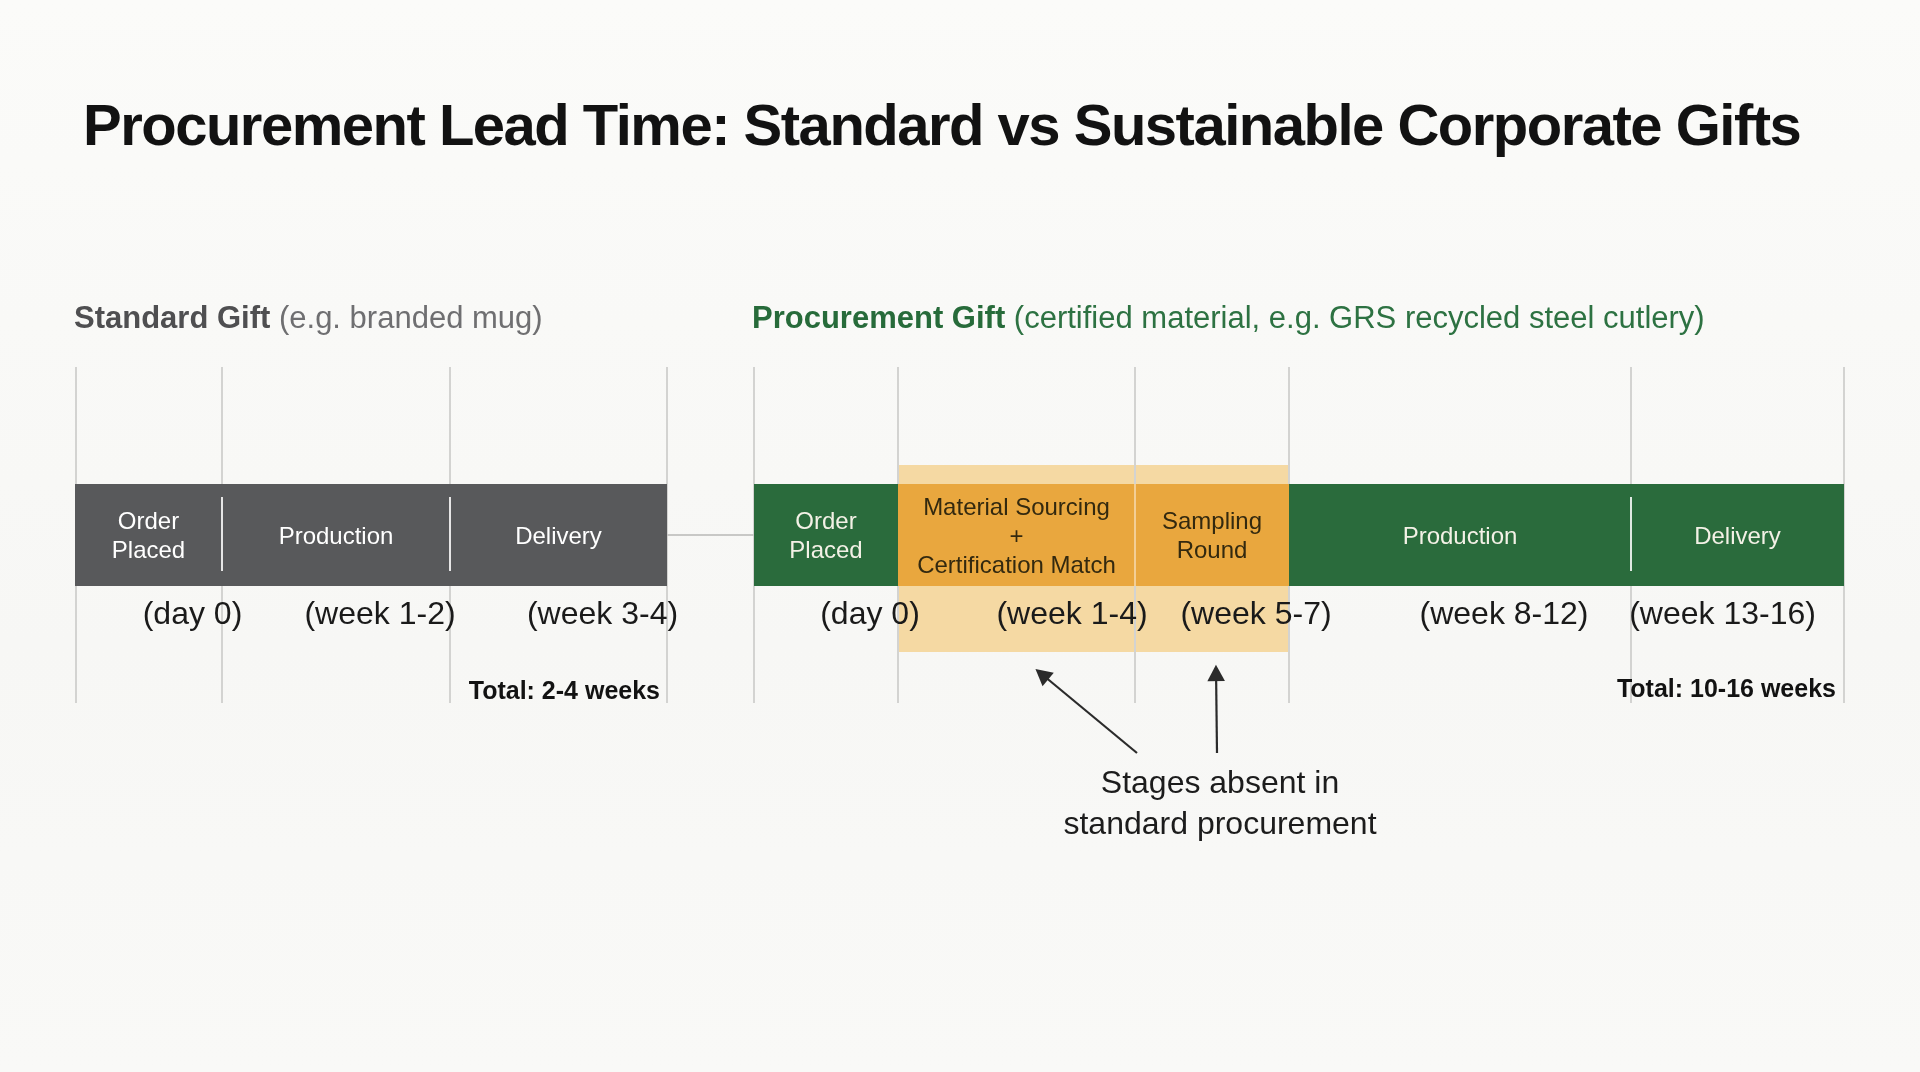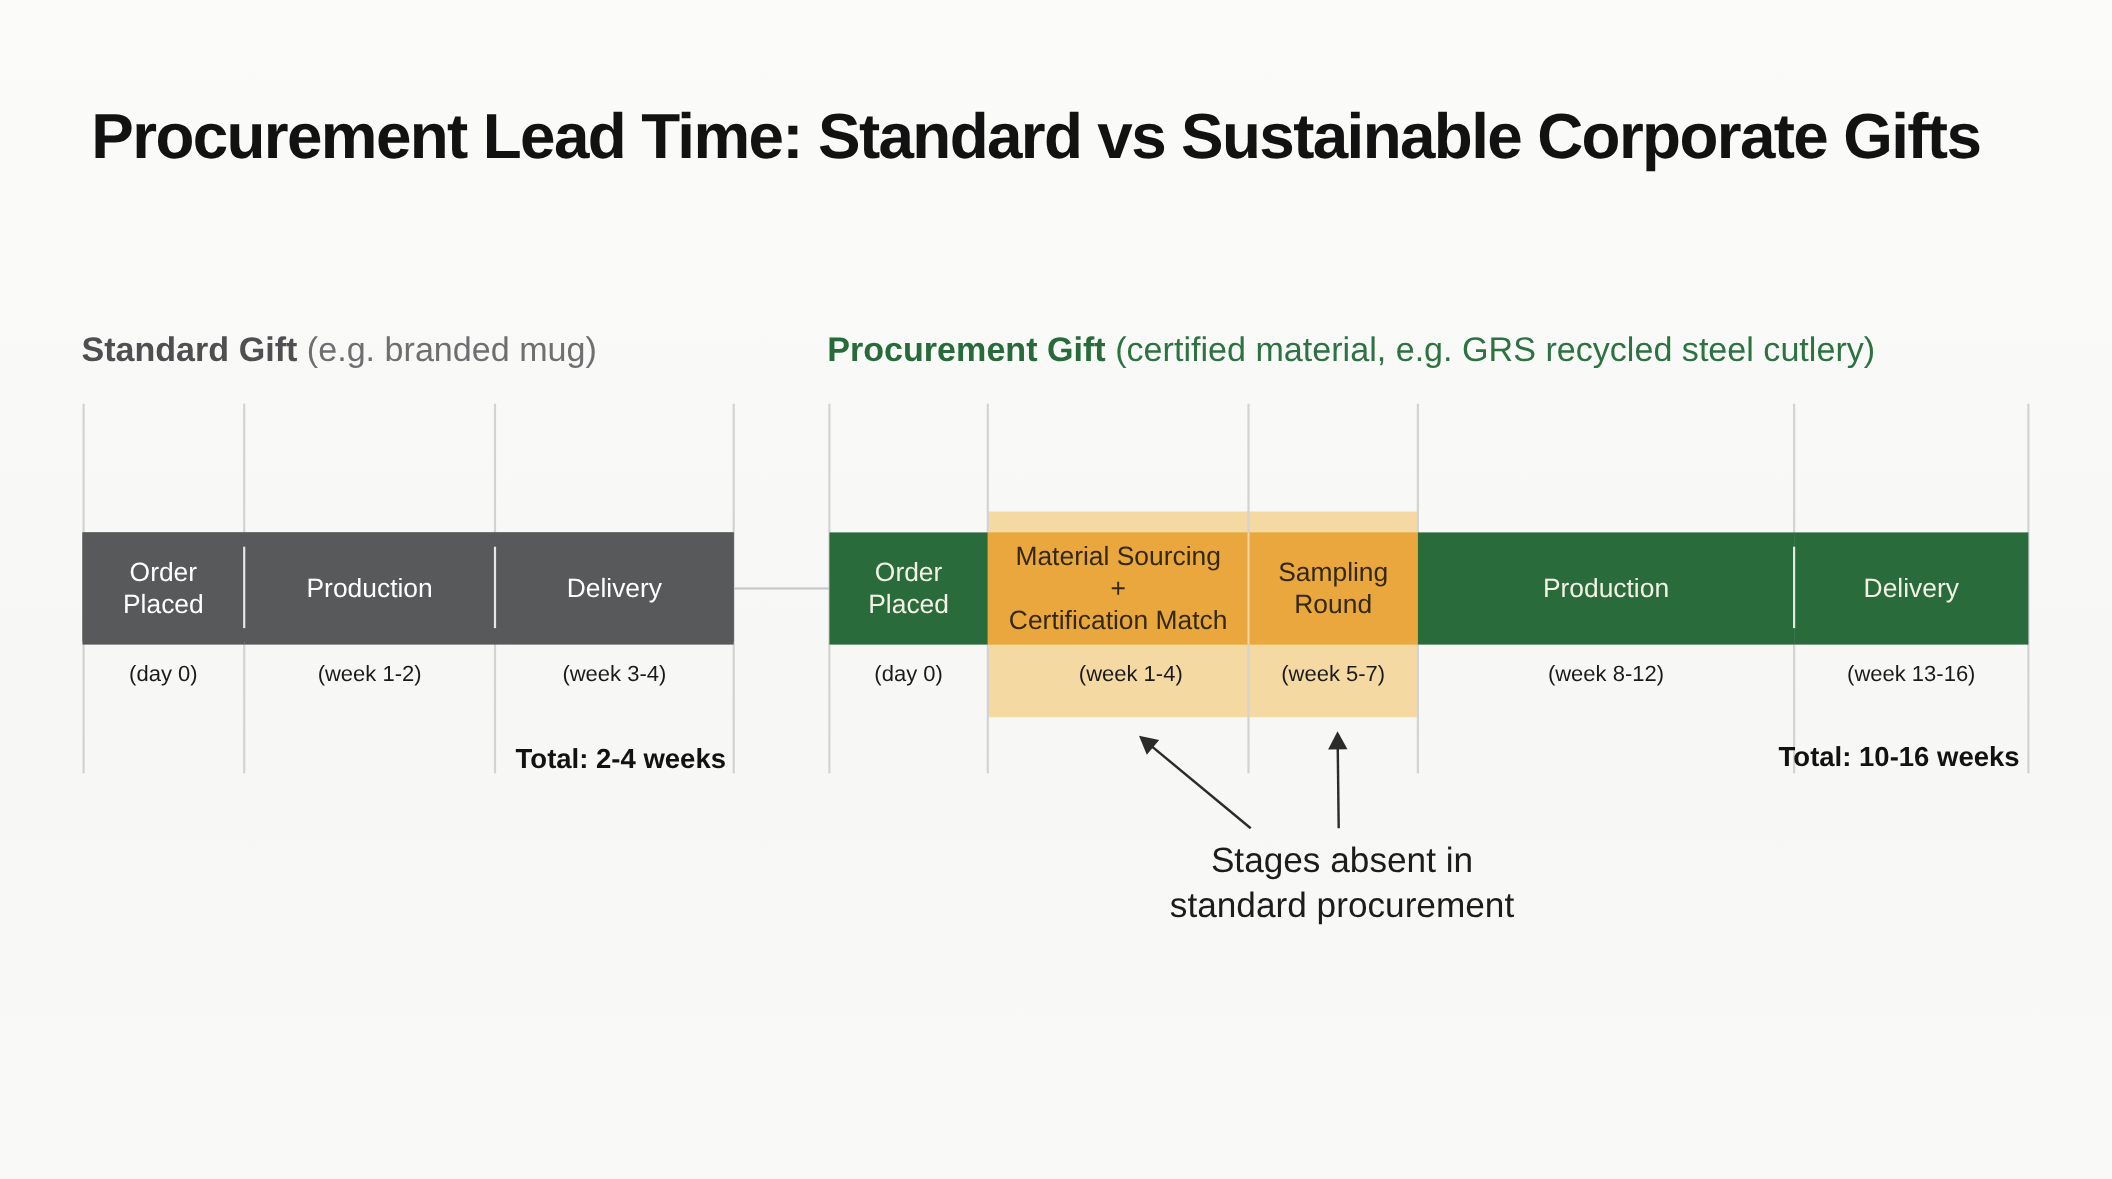--- a/index.html
+++ b/index.html
@@ -40,21 +40,21 @@
     text-align:center;font-size:24px;line-height:29px;
   }
   .seg-gray{color:#ffffff;background:#58595b;}
   .seg-green{color:#f3f1e6;background:#2a6b3c;}
   .seg-orange{color:#33290f;background:#e9a73e;}
   .seg-line{display:block;}
   .bar-sep{position:absolute;top:13px;width:2px;height:74px;background:rgba(255,255,255,0.85);}
   .bar-sep-faint{position:absolute;top:0;width:2px;height:102px;background:rgba(255,255,255,0.45);}
   .week-label{
     position:absolute;top:597px;height:34px;
-    font-size:20px;color:#1a1a1a;text-align:center;line-height:32px;
+    font-size:32px;color:#1a1a1a;text-align:center;line-height:32px;margin-left:44px;
   }
   .total{
     position:absolute;font-size:25px;font-weight:bold;color:#121212;
     text-align:right;white-space:nowrap;
   }
   .total-standard{left:360px;top:676px;width:300px;}
   .total-sustainable{left:1436px;top:674px;width:400px;}
   .annotation{
     position:absolute;left:940px;top:762px;width:560px;
     text-align:center;font-size:32px;line-height:41px;color:#1c1c1c;
@@ -130,21 +130,21 @@
   </div>
 
   <div class="week-label" style="left:75px;width:147px">(day 0)</div>
   <div class="week-label" style="left:222px;width:228px">(week 1-2)</div>
   <div class="week-label" style="left:450px;width:217px">(week 3-4)</div>
 
   <div class="week-label" style="left:754px;width:144px">(day 0)</div>
   <div class="week-label" style="left:898px;width:260px">(week 1-4)</div>
   <div class="week-label" style="left:1135px;width:154px">(week 5-7)</div>
   <div class="week-label" style="left:1289px;width:342px">(week 8-12)</div>
-  <div class="week-label" style="left:1631px;width:213px">(week 13-16)</div>
+  <div class="week-label" style="left:1572px;width:213px">(week 13-16)</div>
 
   <div class="total total-standard">Total: 2-4 weeks</div>
   <div class="total total-sustainable">Total: 10-16 weeks</div>
 
   <svg class="arrows-svg" viewBox="0 0 250 107" xmlns="http://www.w3.org/2000/svg">
     <defs>
       <marker id="ah" markerWidth="9" markerHeight="9" refX="6.5" refY="4.5" orient="auto">
         <path d="M0.5,0.5 L8,4.5 L0.5,8.5 z" fill="#2b2b2b"></path>
       </marker>
     </defs>

